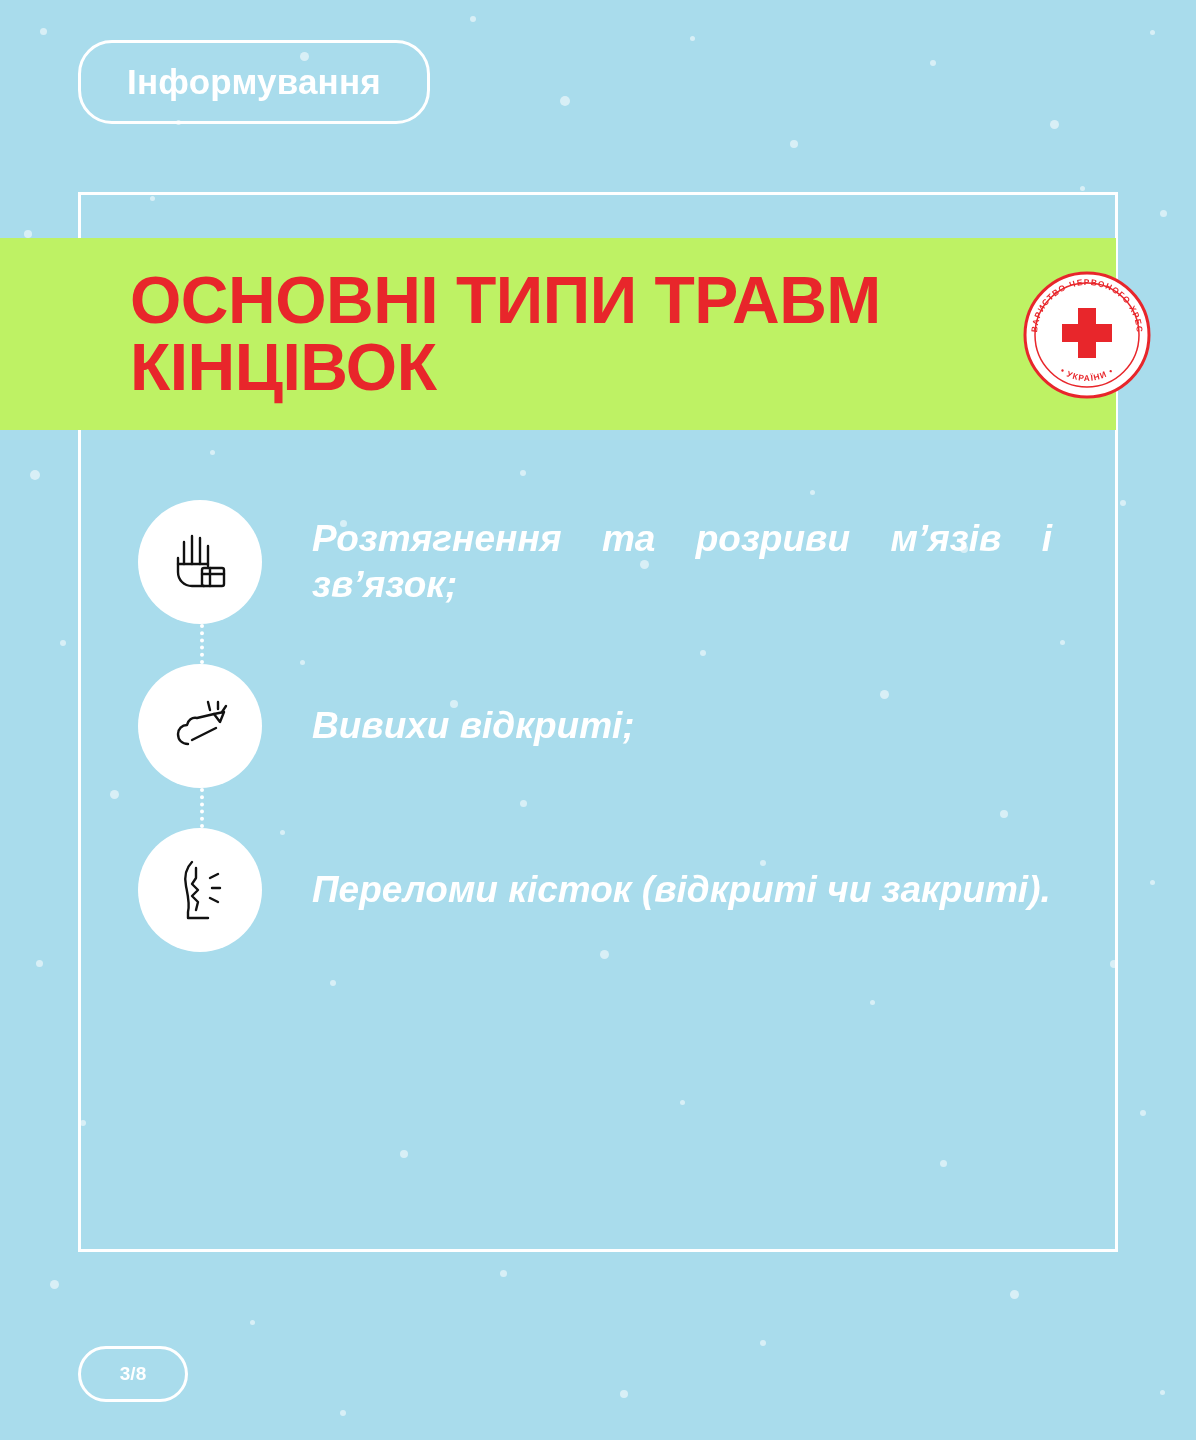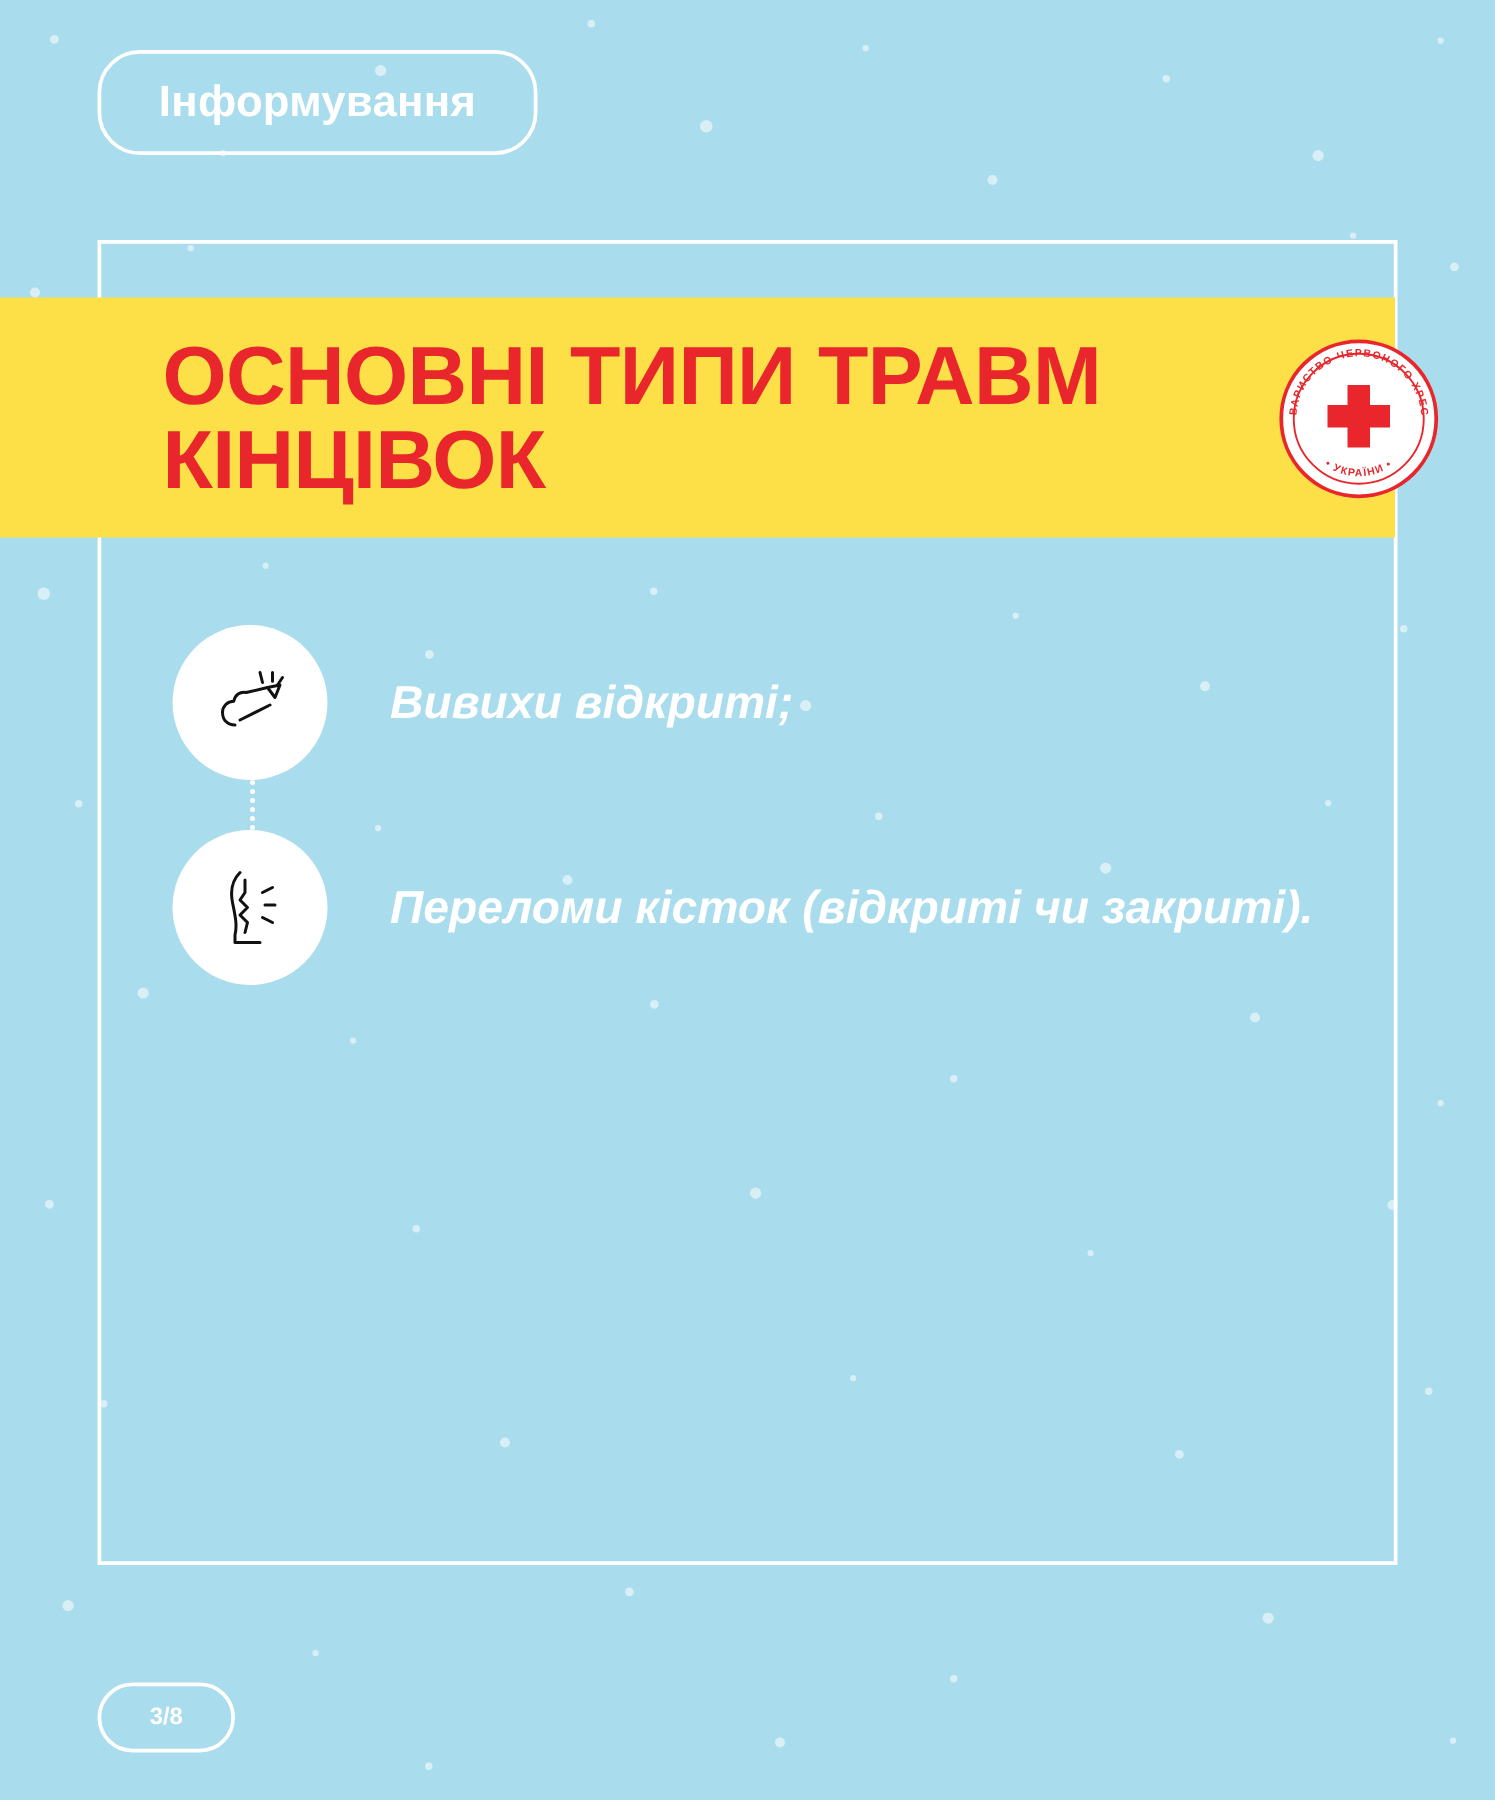--- a/index.html
+++ b/index.html
@@ -59,21 +59,21 @@
     z-index: 2;
   }
 
   
   .title-band {
     position: absolute;
     left: 0;
     top: 238px;
     width: 1116px;
     height: 192px;
-    background: #fde047;
+    background: #bef264;
     z-index: 4;
     display: flex;
     align-items: center;
   }
   .title-text {
     color: #e8262b;
     font-size: 66px;
     font-weight: bold;
     line-height: 1.02;
     letter-spacing: -0.5px;
@@ -245,20 +245,32 @@
       <text><textPath href="#topArc" startOffset="50%" text-anchor="middle">ТОВАРИСТВО ЧЕРВОНОГО ХРЕСТА</textPath></text>
       <text><textPath href="#botArc" startOffset="50%" text-anchor="middle">• УКРАЇНИ •</textPath></text>
     </g>
     <path d="M58,34 h18 v16 h16 v18 h-16 v16 h-18 v-16 h-16 v-18 h16 z" transform="translate(0,6)" fill="#e8262b"></path>
   </svg>
 </div>
 
 <div class="list">
 
 
+  <div class="list-item">
+    <div class="bullet-icon">
+      <svg width="84" height="84" viewBox="0 0 84 84" fill="none" stroke="#111111" stroke-width="2.4" stroke-linecap="round" stroke-linejoin="round">
+        <path d="M26 44 L26 22 M34 44 L34 16 M42 44 L42 18 M50 46 L50 26"></path>
+        <path d="M20 38 L20 52 C20 60 26 66 34 66 L46 66"></path>
+        <path d="M20 44 L50 44"></path>
+        <rect x="44" y="48" width="22" height="18" rx="2"></rect>
+        <path d="M44 54 L66 54 M52 48 L52 66"></path>
+      </svg>
+    </div>
+    <p class="item-text">Розтягнення та розриви м’язів і зв’язок;</p>
+  </div>
 
   <div class="list-item">
     <div class="bullet-icon">
       <svg width="84" height="84" viewBox="0 0 84 84" fill="none" stroke="#111111" stroke-width="2.4" stroke-linecap="round" stroke-linejoin="round">
         <path d="M30 60 C24 60 20 56 20 50 C20 45 24 41 29 41 C30 36 34 33 39 34 L56 30"></path>
         <path d="M34 56 L58 44"></path>
         <path d="M56 30 L66 28 L62 38 Z"></path>
         <path d="M50 18 L52 26 M60 18 L60 25 M68 22 L64 28"></path>
       </svg>
     </div>

